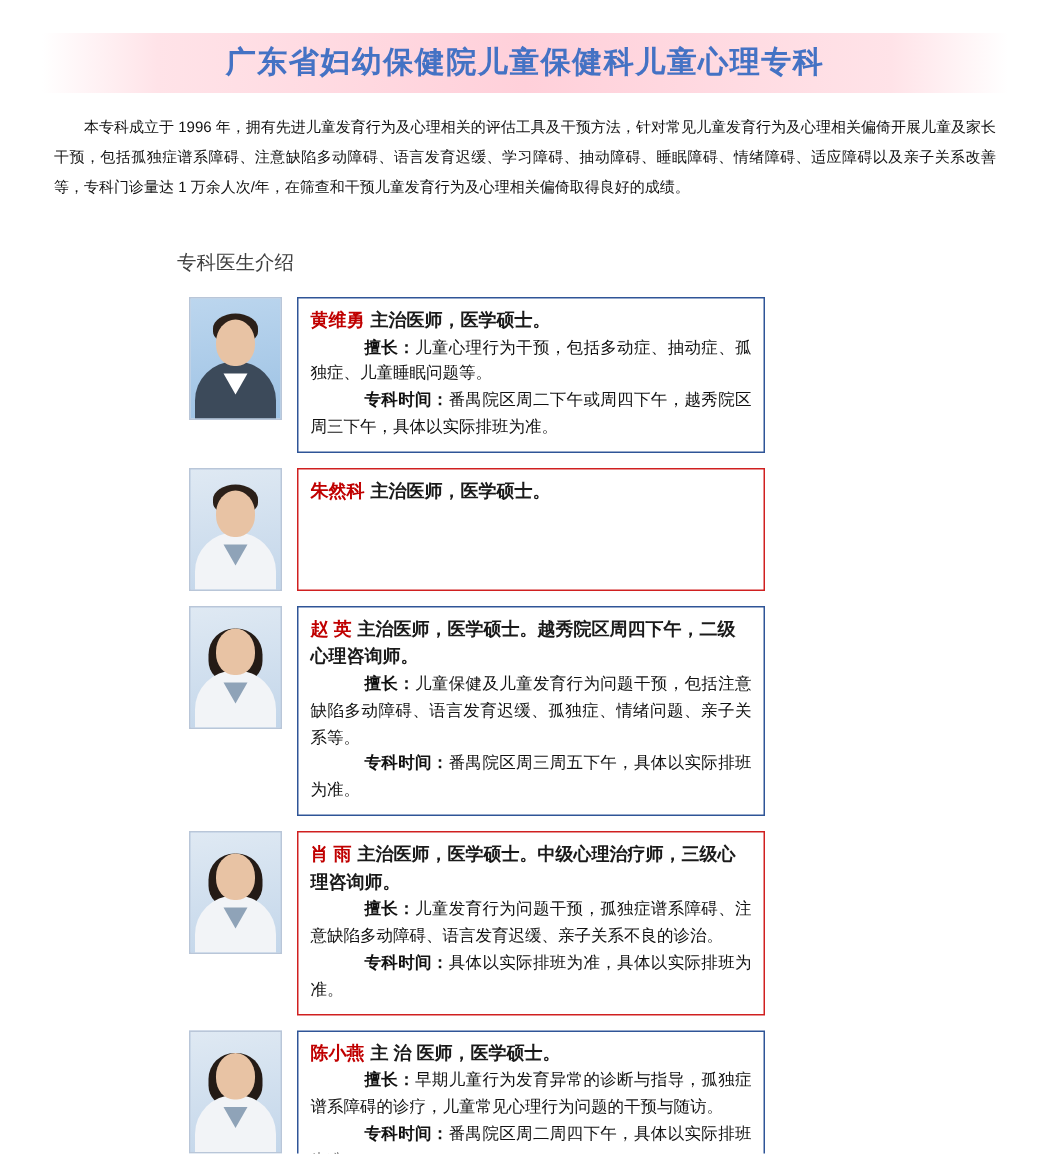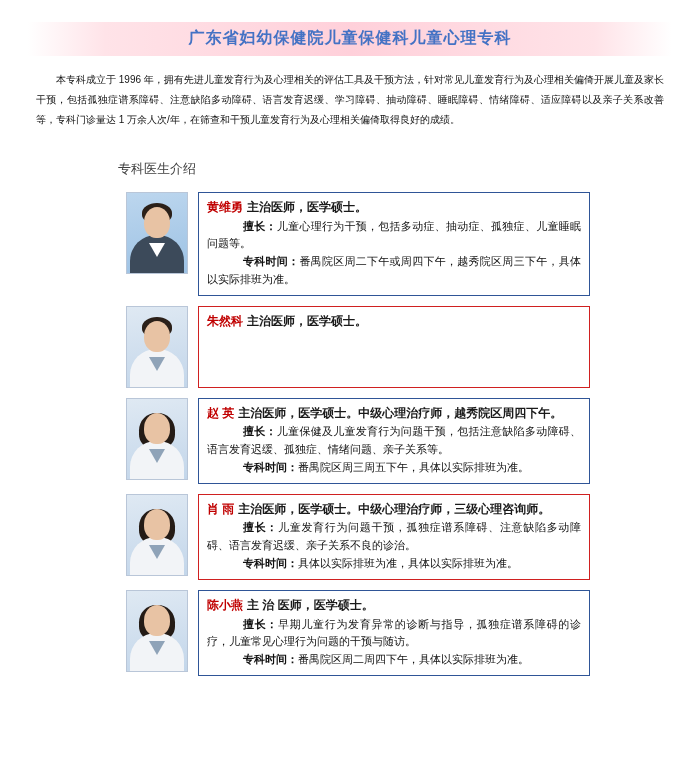--- a/index.html
+++ b/index.html
@@ -23,21 +23,21 @@
   }
   .title-bar {
     margin: 22px 28px 0 28px;
     background: linear-gradient(to right, #ffffff 0%, #ffe3e8 12%, #ffd0da 50%, #ffe3e8 88%, #ffffff 100%);
     text-align: center;
     padding: 6px 0 7px 0;
   }
   .title-text {
     font-family: "DejaVu Serif", "Liberation Serif", serif;
     font-weight: bold;
-    font-size: 16px;
+    font-size: 20px;
     letter-spacing: 1px;
     color: #4472c4;
   }
   .intro {
     margin: 14px 36px 0 36px;
     font-size: 10px;
     line-height: 2.0;
     text-align: justify;
     text-justify: inter-ideograph;
     text-indent: 2em;
@@ -49,21 +49,21 @@
     color: #404040;
   }
   .doctor-list {
     margin: 8px 0 0 0;
     padding: 0;
   }
   .doctor-row {
     display: flex;
     align-items: flex-start;
     margin: 10px 0 0 126px;
-    width: 464px;
+    width: 384px;
   }
   .photo {
     width: 62px;
     height: 82px;
     flex: 0 0 62px;
     border: 1px solid #b9c6d8;
     box-sizing: border-box;
     position: relative;
     overflow: hidden;
     background: #cfe0f2;
@@ -225,21 +225,21 @@
     <div class="doctor-row">
       <div class="photo bg-white">
         <div class="bg"></div>
         <div class="hair-long"></div>
         <div class="body coat"></div>
         <div class="collar dark"></div>
         <div class="head"></div>
       </div>
       <div class="info-box">
         <div class="doc-name-line">
-          <span class="doc-name">赵 英</span><span class="doc-title">主治医师，医学硕士。中级心理治疗师，越秀院区周四下午。</span>
+          <span class="doc-name">赵 英</span><span class="doc-title">主治医师，医学硕士。越秀院区周四下午，二级心理咨询师。</span>
         </div>
         <div class="doc-field">
           <span class="field-key">擅长：</span><span>儿童保健及儿童发育行为问题干预，包括注意缺陷多动障碍、语言发育迟缓、孤独症、情绪问题、亲子关系等。</span>
         </div>
         <div class="doc-field">
           <span class="field-key">专科时间：</span><span>番禺院区周三周五下午，具体以实际排班为准。</span>
         </div>
       </div>
     </div>
 

